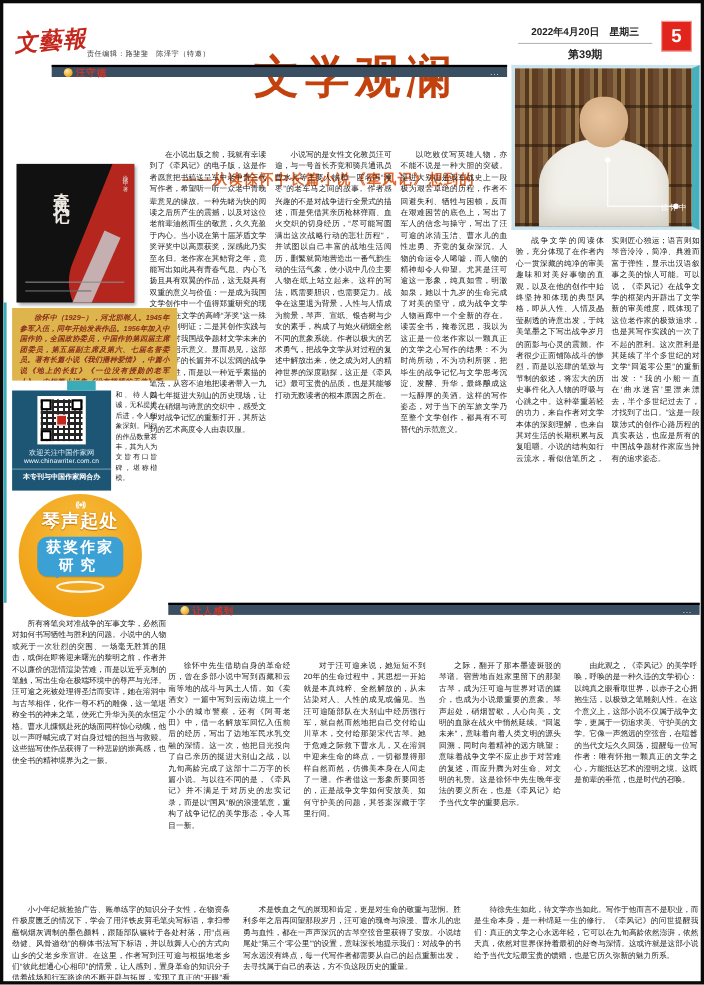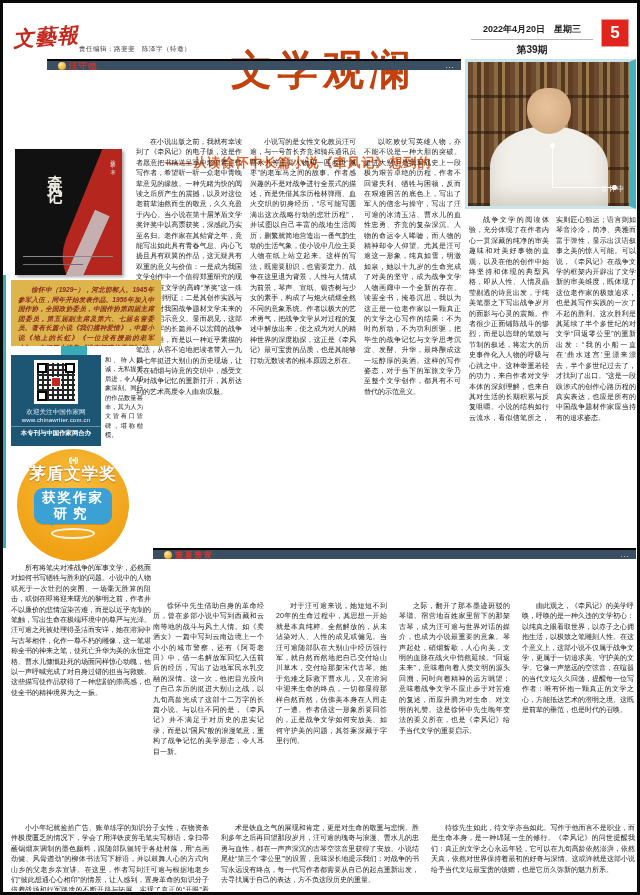--- a/index.html
+++ b/index.html
@@ -180,33 +180,33 @@
       <div class="logo-c"></div>
     </div>
     <div class="t1">欢迎关注中国作家网</div>
     <div class="t2">www.chinawriter.com.cn</div>
     <div class="t3">本专刊与中国作家网合办</div>
   </div>
   <div class="qrwrap">和、待人以诚，无私提携后进，令人印象深刻。同行的作品数量甚丰，其为人为文皆有口皆碑，堪称楷模。</div>
 
   <div class="badge">
     <div class="sig">((●))</div>
-    <div class="btitle">茅盾文学奖</div>
+    <div class="btitle">琴声起处</div>
     <div class="bubble">
       <div class="b1">获奖作家</div>
       <div class="b2">研究</div>
     </div>
     <div class="dish"></div>
   </div>
 
   <div class="col sbtext">所有将笔尖对准战争的军事文学，必然面对如何书写牺牲与胜利的问题。小说中的人物或死于一次壮烈的突围、一场毫无胜算的阻击，或倒在即将迎来曙光的黎明之前，作者并不以廉价的悲情渲染苦难，而是以近乎克制的笔触，写出生命在极端环境中的尊严与光泽。汪可逾之死被处理得圣洁而安详，她在溶洞中与古琴相伴，化作一尊不朽的雕像，这一笔堪称全书的神来之笔，使死亡升华为美的永恒定格。曹水儿慷慨赴死的场面同样惊心动魄，他以一声呼喊完成了对自身过错的担当与救赎。这些描写使作品获得了一种悲剧的崇高感，也使全书的精神境界为之一振。</div>
 
   <div class="secbar" style="left:150px; top:545px; width:483px;">
     <span class="tagicon"></span>
-    <span class="taglabel">董夏青青</span>
+    <span class="taglabel">让人感到</span>
     <span class="dots">…</span>
   </div>
 
 
   <div class="col a2c1">徐怀中先生借助自身的革命经历，曾在多部小说中写到西藏和云南等地的战斗与风土人情。如《卖酒女》一篇中写到云南边境上一个小小的城市警察，还有《阿哥老田》中，借一名解放军回忆入伍前后的经历，写出了边地军民水乳交融的深情。这一次，他把目光投向了自己亲历的挺进大别山之战，以九旬高龄完成了这部十二万字的长篇小说。与以往不同的是，《牵风记》并不满足于对历史的忠实记录，而是以“国风”般的浪漫笔意，重构了战争记忆的美学形态，令人耳目一新。</div>
   <div class="col a2c2">对于汪可逾来说，她短短不到20年的生命过程中，其思想一开始就是本真纯粹、全然解放的，从未沾染对人、人性的成见或偏见。当汪可逾随部队在大别山中经历强行军，就自然而然地把自己交付给山川草木，交付给那架宋代古琴。她于危难之际救下曹水儿，又在溶洞中迎来生命的终点，一切都显得那样自然而然，仿佛美本身在人间走了一遭。作者借这一形象所要回答的，正是战争文学如何安放美、如何守护美的问题，其答案深藏于字里行间。</div>
   <div class="col a2c3">之际，翻开了那本墨迹斑驳的琴谱。宿营地百姓家里留下的那架古琴，成为汪可逾与世界对话的媒介，也成为小说最重要的意象。琴声起处，硝烟暂歇，人心向美，文明的血脉在战火中悄然延续。“回返未来”，意味着向着人类文明的源头回溯，同时向着精神的远方眺望；意味着战争文学不应止步于对苦难的复述，而应升腾为对生命、对文明的礼赞。这是徐怀中先生晚年变法的要义所在，也是《牵风记》给予当代文学的重要启示。</div>
   <div class="col a2c4">由此观之，《牵风记》的美学呼唤，呼唤的是一种久违的文学初心：以纯真之眼看取世界，以赤子之心拥抱生活，以极致之笔雕刻人性。在这个意义上，这部小说不仅属于战争文学，更属于一切追求美、守护美的文学。它像一声悠远的空弦音，在喧嚣的当代文坛久久回荡，提醒每一位写作者：唯有怀抱一颗真正的文学之心，方能抵达艺术的澄明之境。这既是前辈的垂范，也是时代的召唤。</div>
 
   <div class="col bs1">小小年纪就捡拾广告、账单练字的知识分子女性，在物资条件极度匮乏的情况下，学会了用洋铁皮剪毛笔尖写标语，拿扫帚蘸锅烟灰调制的墨色颜料，跟随部队辗转于各处村落，用“点画劲健、风骨遒劲”的柳体书法写下标语，并以鼓舞人心的方式向山乡的父老乡亲宣讲。在这里，作者写到汪可逾与根据地老乡们“彼此想通心心相印”的情景，让人感到，置身革命的知识分子借着战场和行军路途的不断开辟与拓展，实现了真正的“开眼”看国家、看人民。</div>

